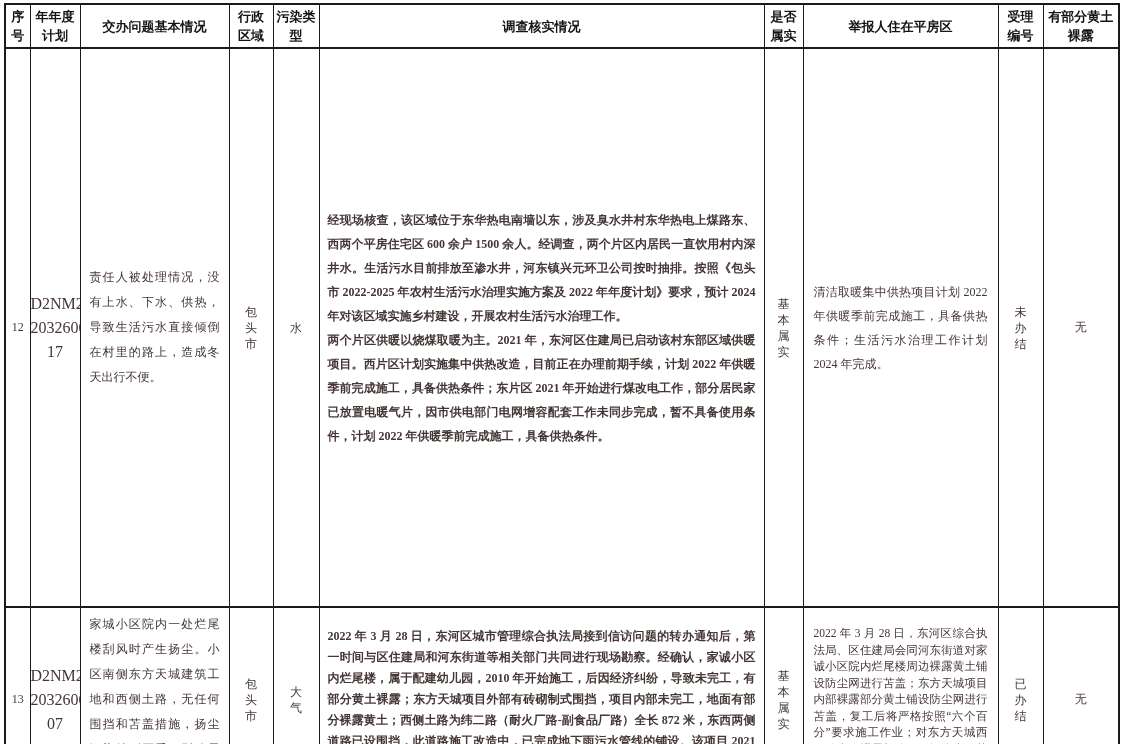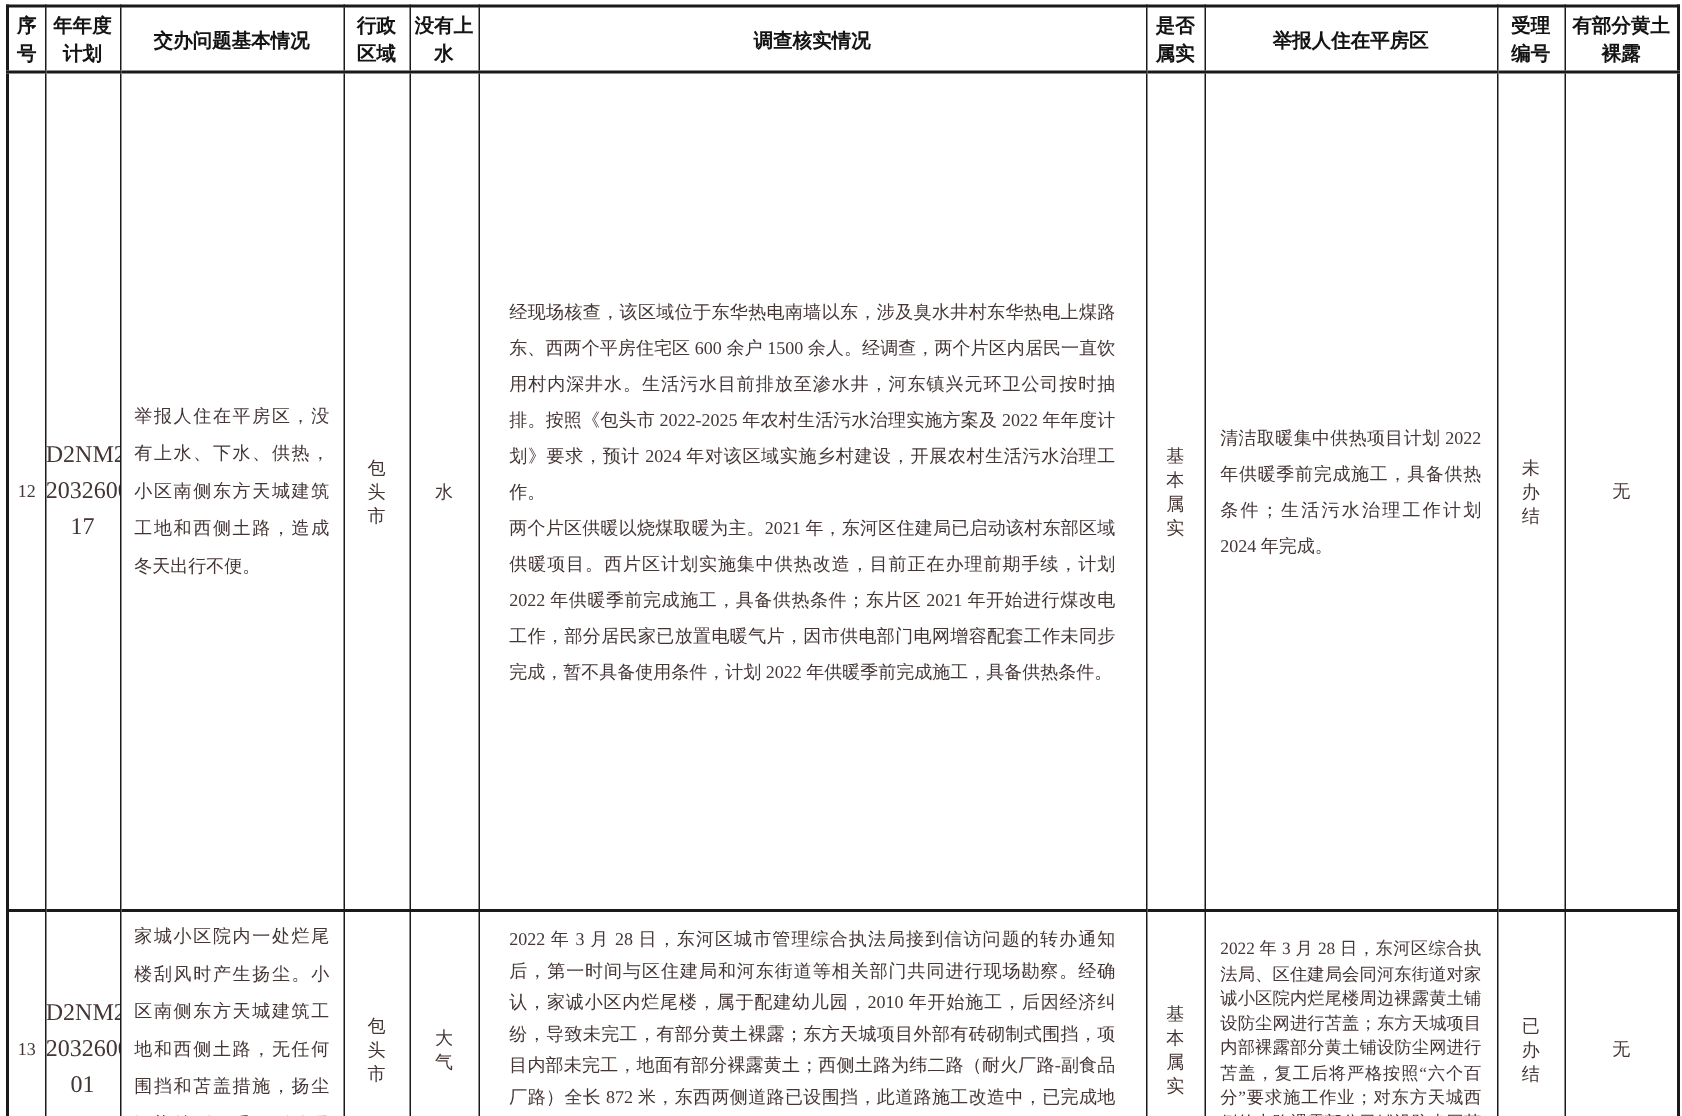--- a/index.html
+++ b/index.html
@@ -30,21 +30,21 @@
     padding: 2px 3px;
     font-family: "Liberation Sans", sans-serif;
   }
   .row-12 td { border-bottom: 2px solid #1a1a1a; }
   td.c-center { text-align: center; font-size: 12px; }
   .case-no { display: block; text-align: center; font-size: 16px; line-height: 24px; }
   .problem-text {
     font-size: 12px; line-height: 25px; text-align: justify;
     padding: 4px 9px;
   }
-  .invest-cell { padding: 4px 20px; }
+  .invest-cell { padding: 4px 8px; font-weight: bold; }
   .invest-p { font-size: 12px; line-height: 24px; text-align: justify; }
   .row-13 .invest-p { line-height: 21px; }
   .handling-cell { padding: 4px 10px; }
   .handling-text { font-size: 12px; line-height: 24px; text-align: justify; }
   .row-13 .handling-text { font-size: 11.5px; line-height: 16.5px; }
   .v-text {
     display: inline-block; width: 14px;
     font-size: 12px; line-height: 16px;
     word-break: break-all; text-align: center;
     vertical-align: middle;
@@ -66,37 +66,37 @@
       <col style="width:195px">
       <col style="width:45px">
     <col style="width:76px">
   </colgroup>
   <tbody>
   <tr style="height:42px">
     <th>序号</th>
     <th>年年度计划</th>
     <th>交办问题基本情况</th>
     <th>行政区域</th>
-    <th>没有上水</th>
+    <th>污染类型</th>
     <th>调查核实情况</th>
     <th>是否属实</th>
     <th>举报人住在平房区</th>
     <th>受理编号</th>
     <th>有部分黄土裸露</th>
   </tr>
 
   <tr class="row-12" style="height:559px">
     <td class="c-center">12</td>
     <td class="c-center">
       <span class="case-no">D2NM202</span>
       <span class="case-no">2032600</span>
       <span class="case-no">17</span>
     </td>
     <td>
-      <div class="problem-text">举报人住在平房区，没有上水、下水、供热，小区南侧东方天城建筑工地和西侧土路，造成冬天出行不便。</div>
+      <div class="problem-text">责任人被处理情况，没有上水、下水、供热，导致生活污水直接倾倒在村里的路上，造成冬天出行不便。</div>
     </td>
     <td class="c-center">
       <span class="v-text">包头市</span>
     </td>
     <td class="c-center">
       <span class="v-text">水</span>
     </td>
     <td class="invest-cell">
       <p class="invest-p">经现场核查，该区域位于东华热电南墙以东，涉及臭水井村东华热电上煤路东、西两个平房住宅区 600 余户 1500 余人。经调查，两个片区内居民一直饮用村内深井水。生活污水目前排放至渗水井，河东镇兴元环卫公司按时抽排。按照《包头市 2022-2025 年农村生活污水治理实施方案及 2022 年年度计划》要求，预计 2024 年对该区域实施乡村建设，开展农村生活污水治理工作。</p>
       <p class="invest-p">两个片区供暖以烧煤取暖为主。2021 年，东河区住建局已启动该村东部区域供暖项目。西片区计划实施集中供热改造，目前正在办理前期手续，计划 2022 年供暖季前完成施工，具备供热条件；东片区 2021 年开始进行煤改电工作，部分居民家已放置电暖气片，因市供电部门电网增容配套工作未同步完成，暂不具备使用条件，计划 2022 年供暖季前完成施工，具备供热条件。</p>
@@ -113,21 +113,21 @@
     <td class="c-center">
       <span class="none-text">无</span>
     </td>
   </tr>
 
   <tr class="row-13" style="height:137px">
     <td class="c-center">13</td>
     <td class="c-center">
       <span class="case-no">D2NM202</span>
       <span class="case-no">2032600</span>
-      <span class="case-no">01</span>
+      <span class="case-no">07</span>
     </td>
     <td>
       <div class="problem-text">家城小区院内一处烂尾楼刮风时产生扬尘。小区南侧东方天城建筑工地和西侧土路，无任何围挡和苫盖措施，扬尘污染特别严重，影响居民正常生活。</div>
     </td>
     <td class="c-center">
       <span class="v-text">包头市</span>
     </td>
     <td class="c-center">
       <span class="v-text">大气</span>
     </td>

